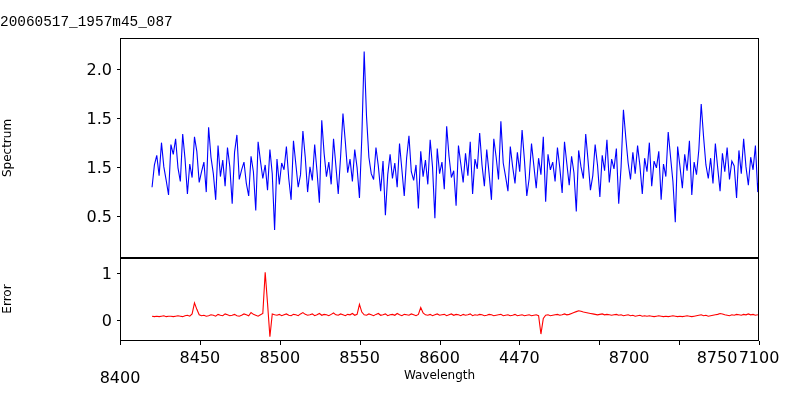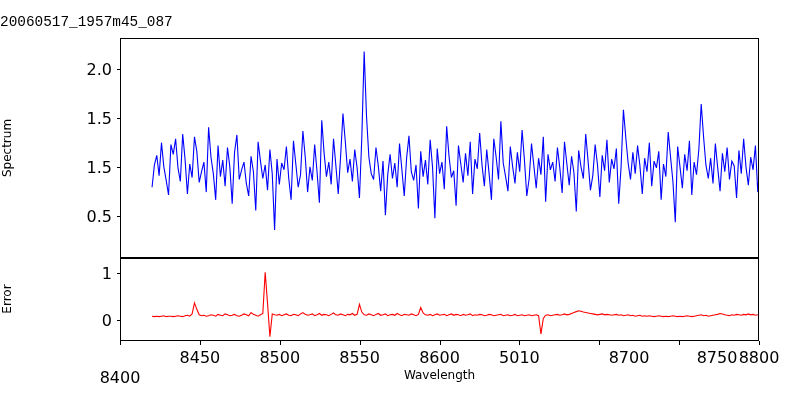--- a/index.html
+++ b/index.html
@@ -148,23 +148,23 @@
       <div class="ticklabel xtick-label" style="left: 120px; top: 368px;">8400</div>
       <div class="tickmark xtickmark" style="left: 199.9px; top: 341px;"></div>
       <div class="ticklabel xtick-label" style="left: 199.9px; top: 348px;">8450</div>
       <div class="tickmark xtickmark" style="left: 279.8px; top: 341px;"></div>
       <div class="ticklabel xtick-label" style="left: 279.8px; top: 348px;">8500</div>
       <div class="tickmark xtickmark" style="left: 359.6px; top: 341px;"></div>
       <div class="ticklabel xtick-label" style="left: 359.6px; top: 348px;">8550</div>
       <div class="tickmark xtickmark" style="left: 439.5px; top: 341px;"></div>
       <div class="ticklabel xtick-label" style="left: 439.5px; top: 348px;">8600</div>
       <div class="tickmark xtickmark" style="left: 519.4px; top: 341px;"></div>
-      <div class="ticklabel xtick-label" style="left: 519.4px; top: 348px;">5010</div>
+      <div class="ticklabel xtick-label" style="left: 519.4px; top: 348px;">4470</div>
       <div class="tickmark xtickmark" style="left: 599.3px; top: 341px;"></div>
       <div class="ticklabel xtick-label" style="left: 629px; top: 348px;">8700</div>
       <div class="tickmark xtickmark" style="left: 679.1px; top: 341px;"></div>
       <div class="ticklabel xtick-label" style="left: 676px; top: 348px; margin-left: 41px;">8750</div>
       <div class="tickmark xtickmark" style="left: 759px; top: 341px;"></div>
-      <div class="ticklabel xtick-label" style="left: 759px; top: 348px;">8800</div>
+      <div class="ticklabel xtick-label" style="left: 759px; top: 348px;">7100</div>
     </div>
   <div id="xlabel-wavelength" class="axis-title">Wavelength</div>
 
 </div>
 
 </body></html>

